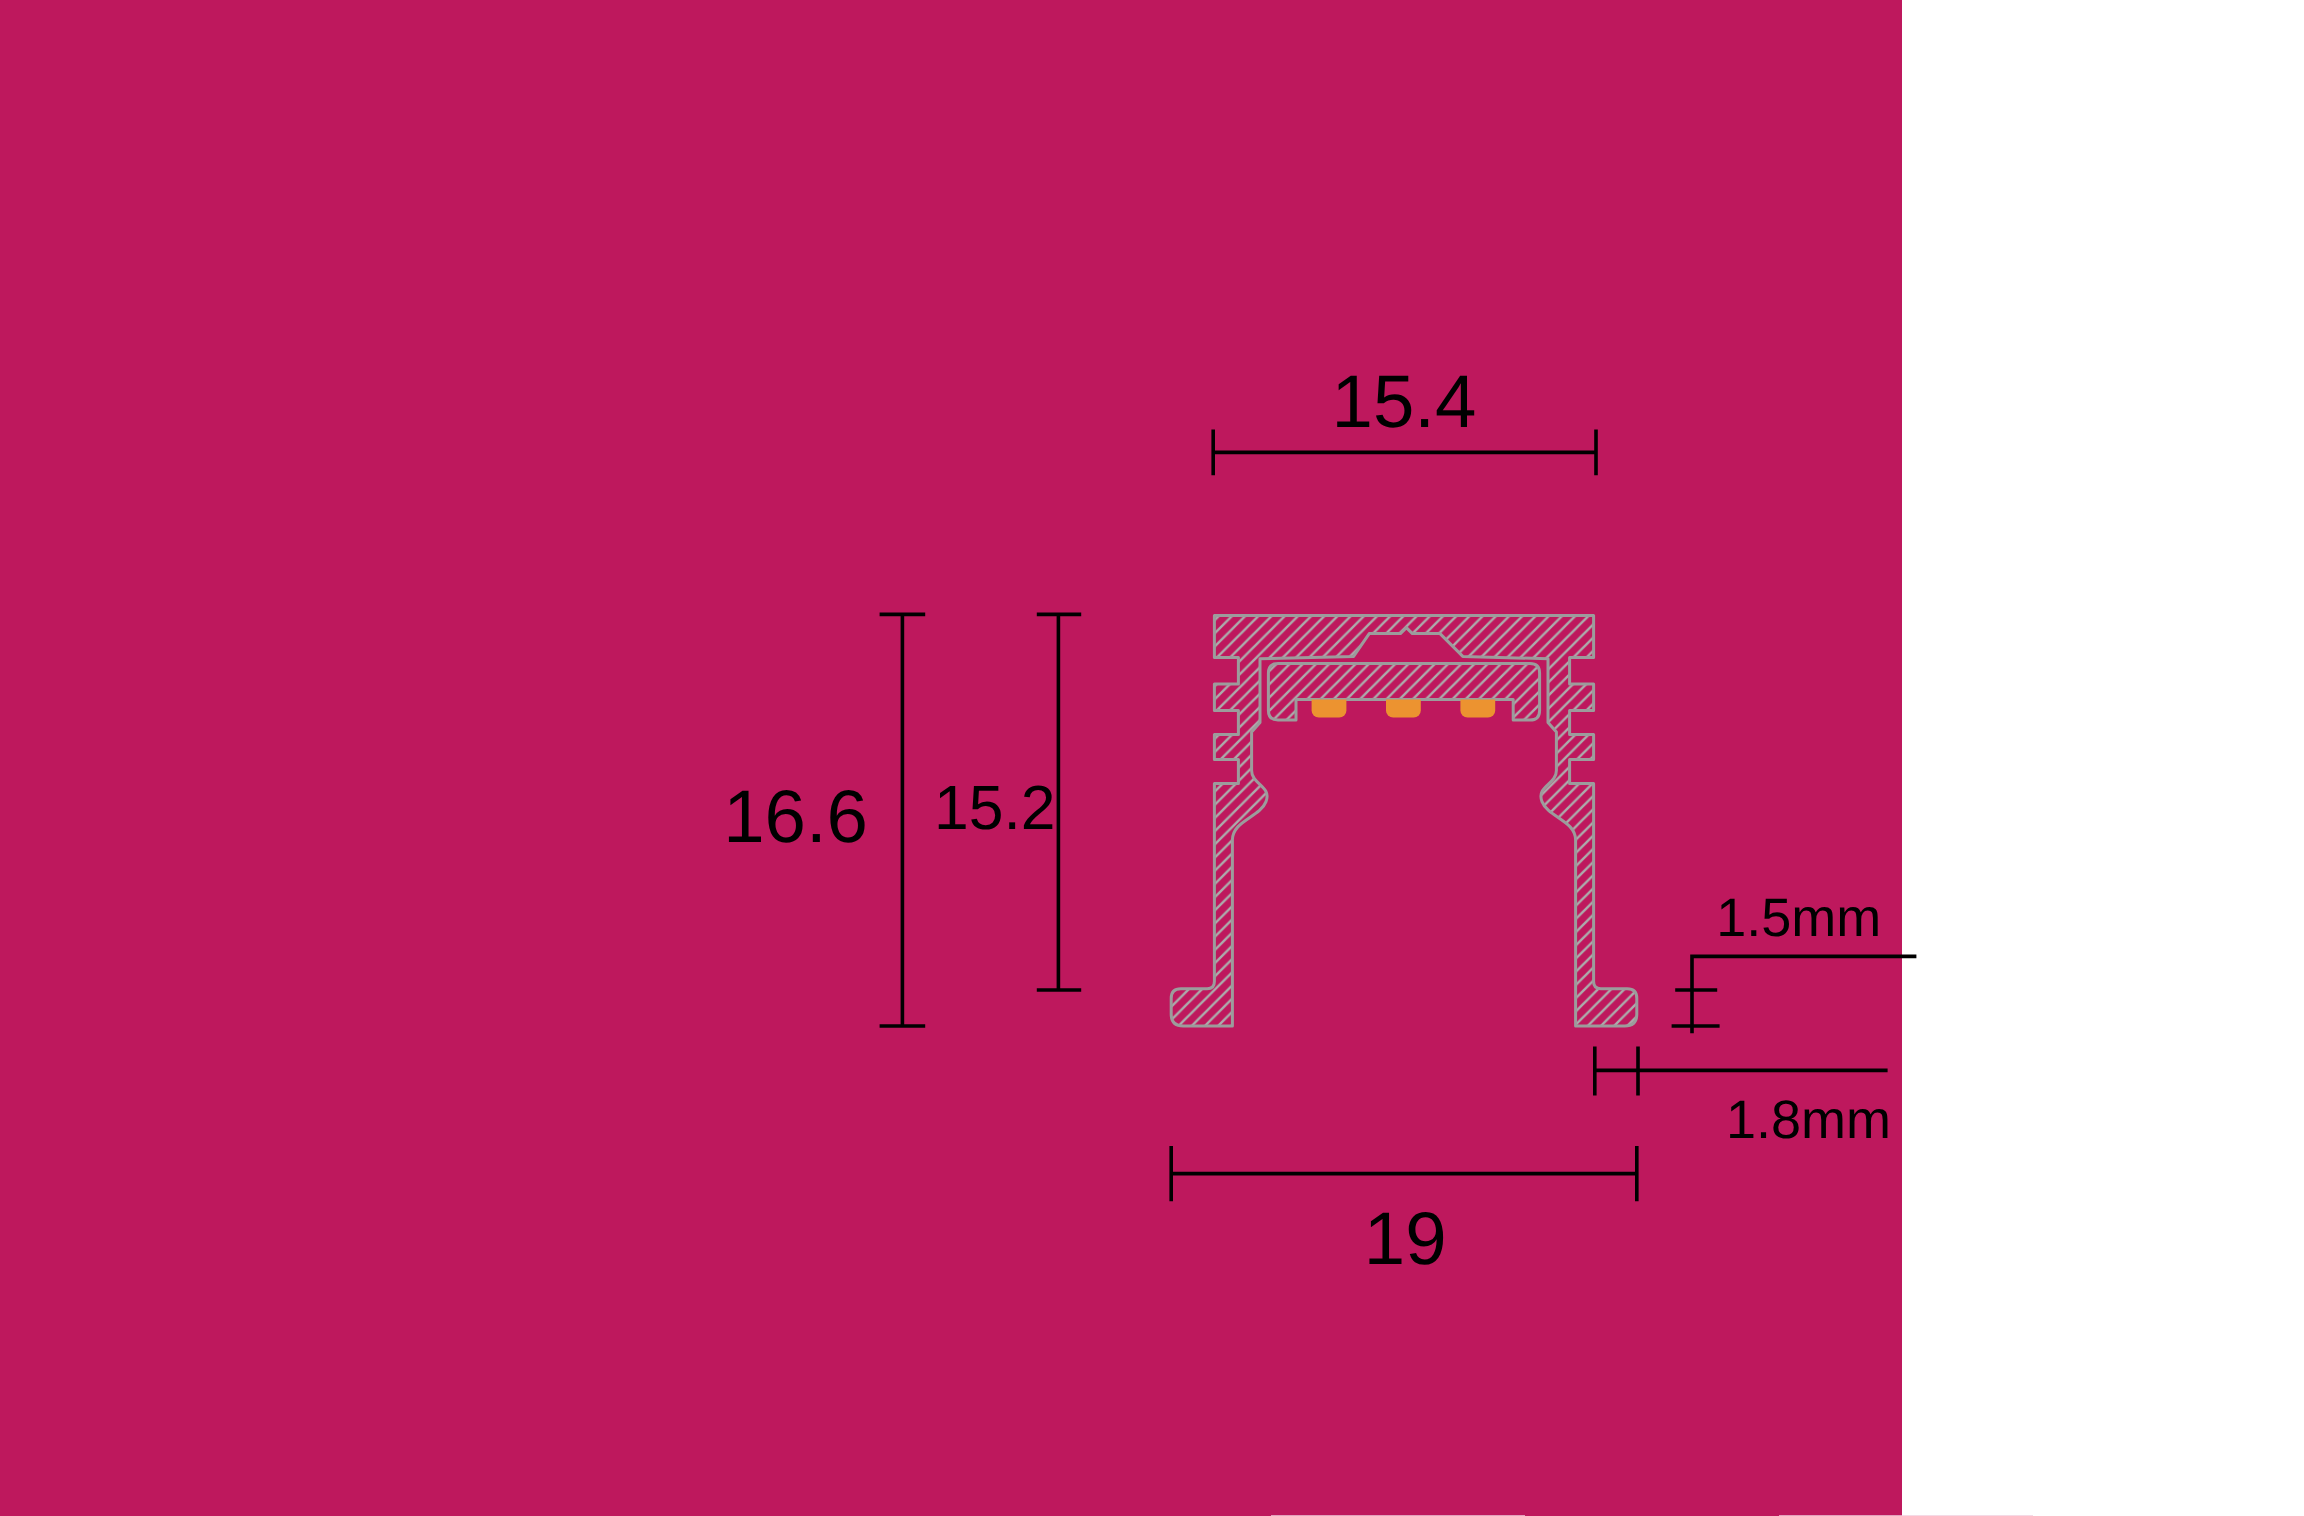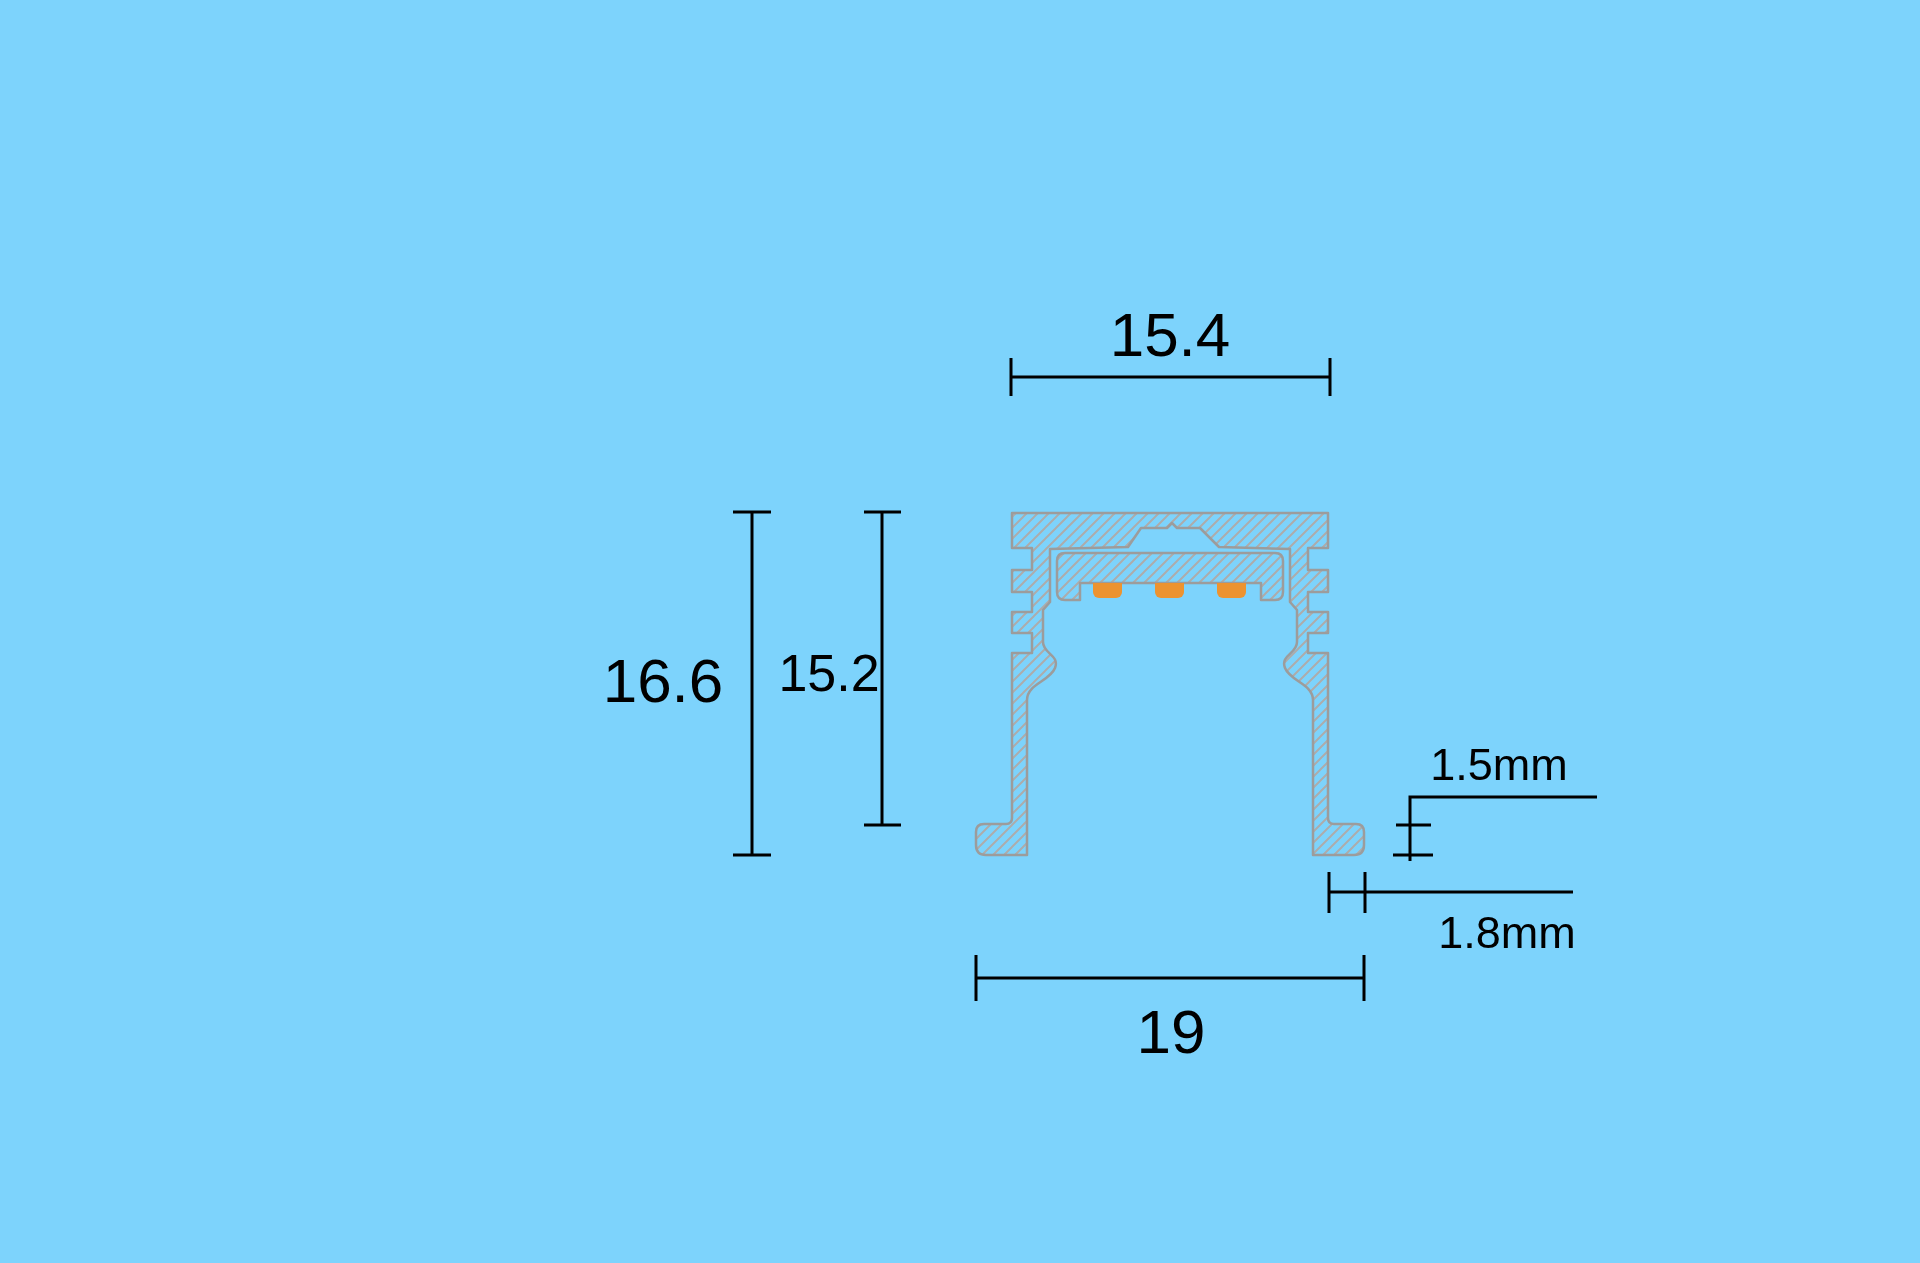--- a/index.html
+++ b/index.html
@@ -5,23 +5,23 @@
   html, body {
     margin: 0;
     padding: 0;
     background: #ffffff;
     width: 1920px;
     height: 1263px;
     overflow: hidden;
   }
   .canvas-wrap {
     position: relative;
-    width: 1920px;
+    width: 1585px;
     height: 1263px;
-    background: #7dd3fc;
+    background: #be185d;
   }
   svg { display: block; }
   .outline {
     fill: url(#hatch);
     stroke: #9C9C9C;
     stroke-width: 2.5;
     stroke-linejoin: round;
   }
   .led {
     stroke: none;

